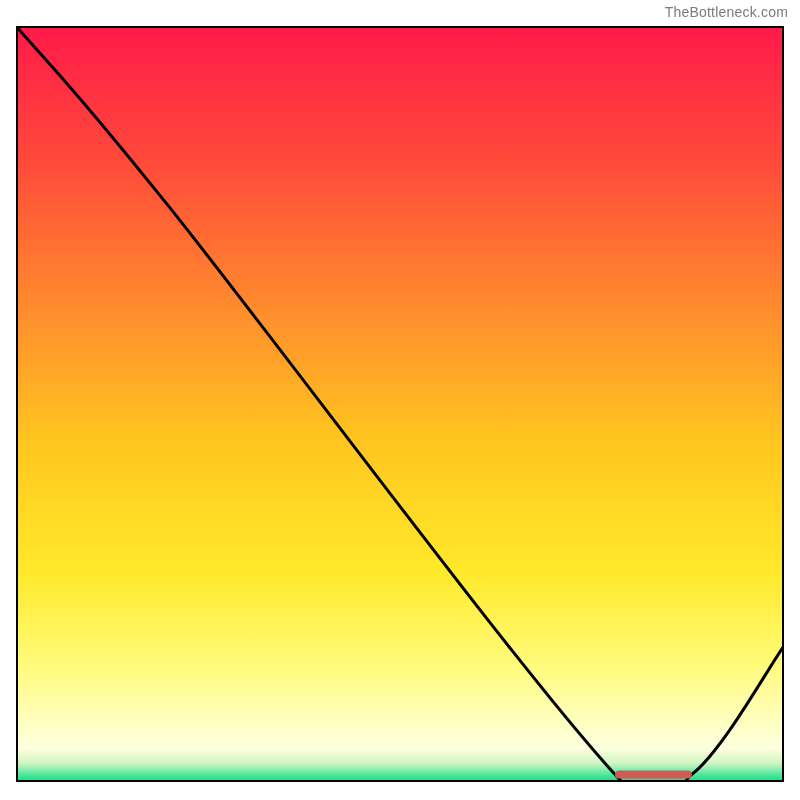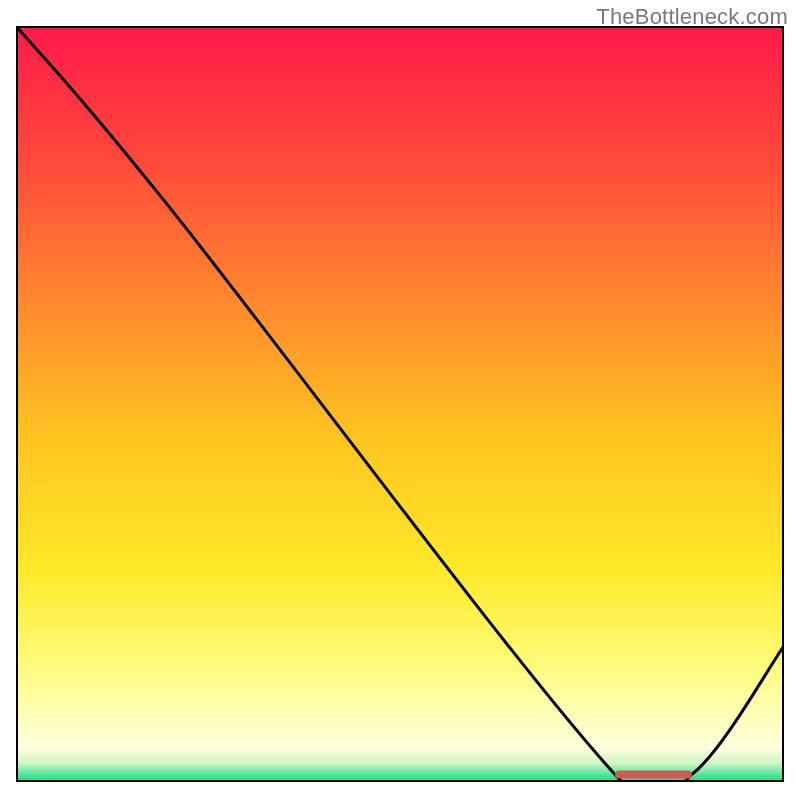--- a/index.html
+++ b/index.html
@@ -15,21 +15,21 @@
     position: relative;
     width: 800px;
     height: 800px;
     background: #ffffff;
   }
   .attr {
     position: absolute;
     top: 4px;
     right: 12px;
     color: #7a7a7a;
-    font-size: 22px;
+    font-size: 14px;
     font-weight: 500;
     letter-spacing: 0.2px;
   }
   .plot-box {
     position: absolute;
     left: 16px;
     top: 26px;
     width: 768px;
     height: 756px;
     box-sizing: border-box;

